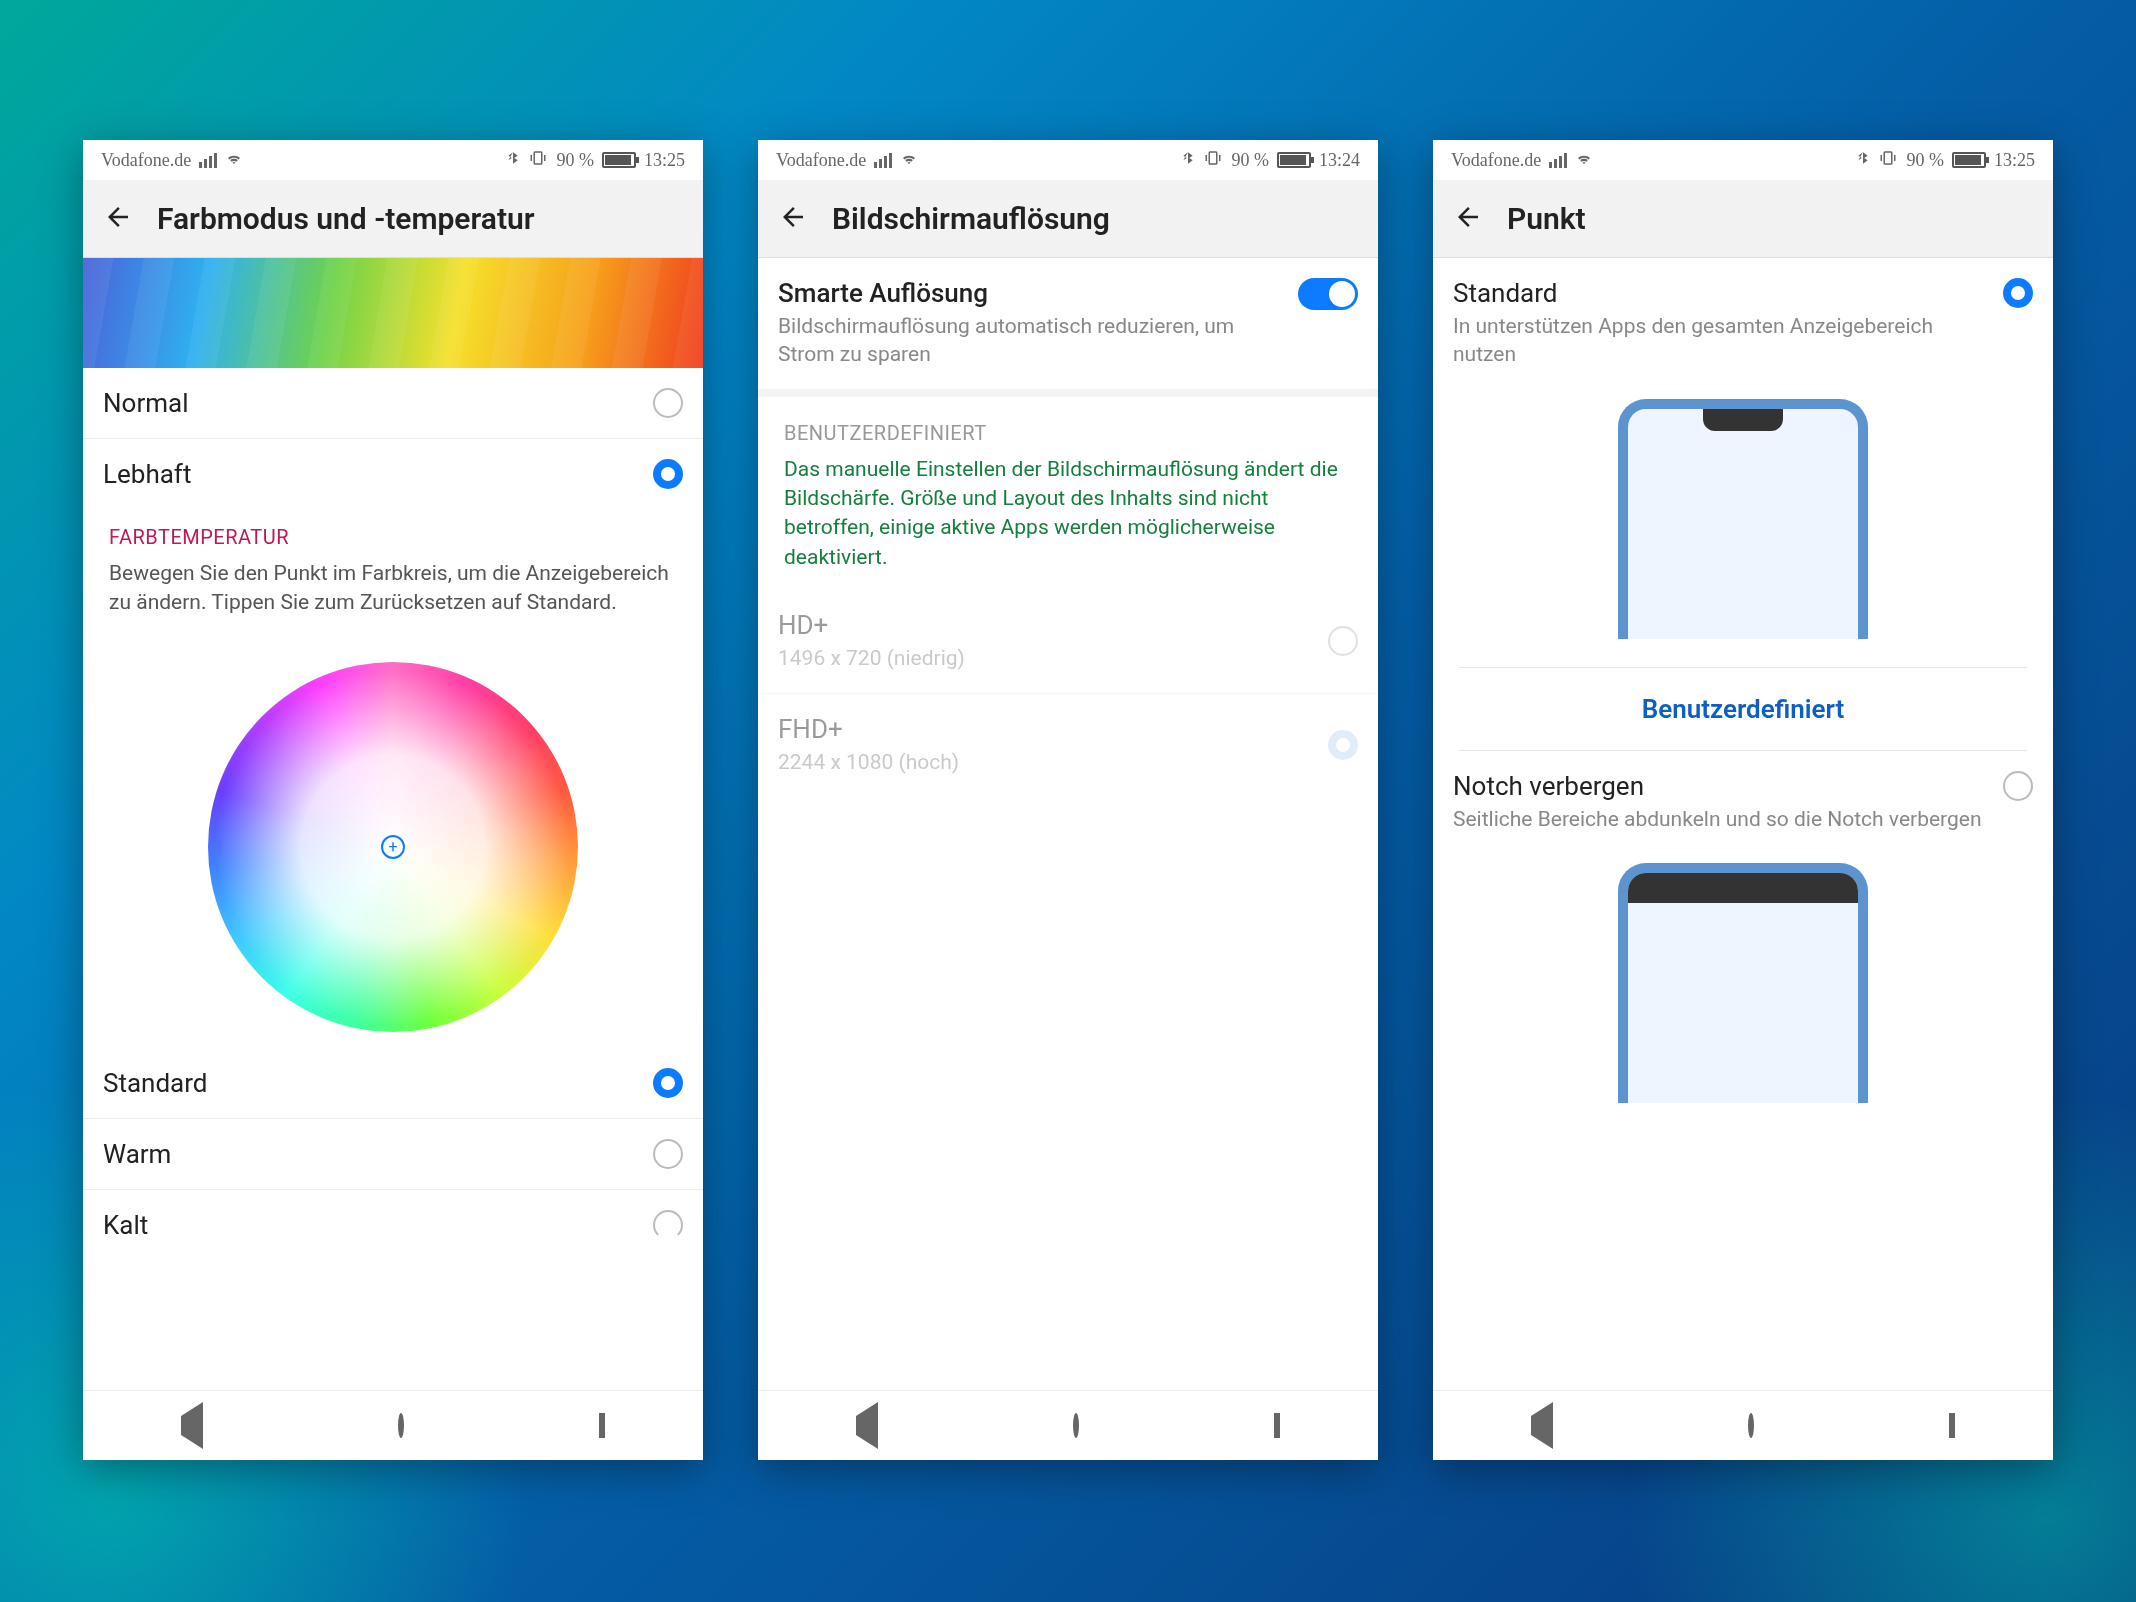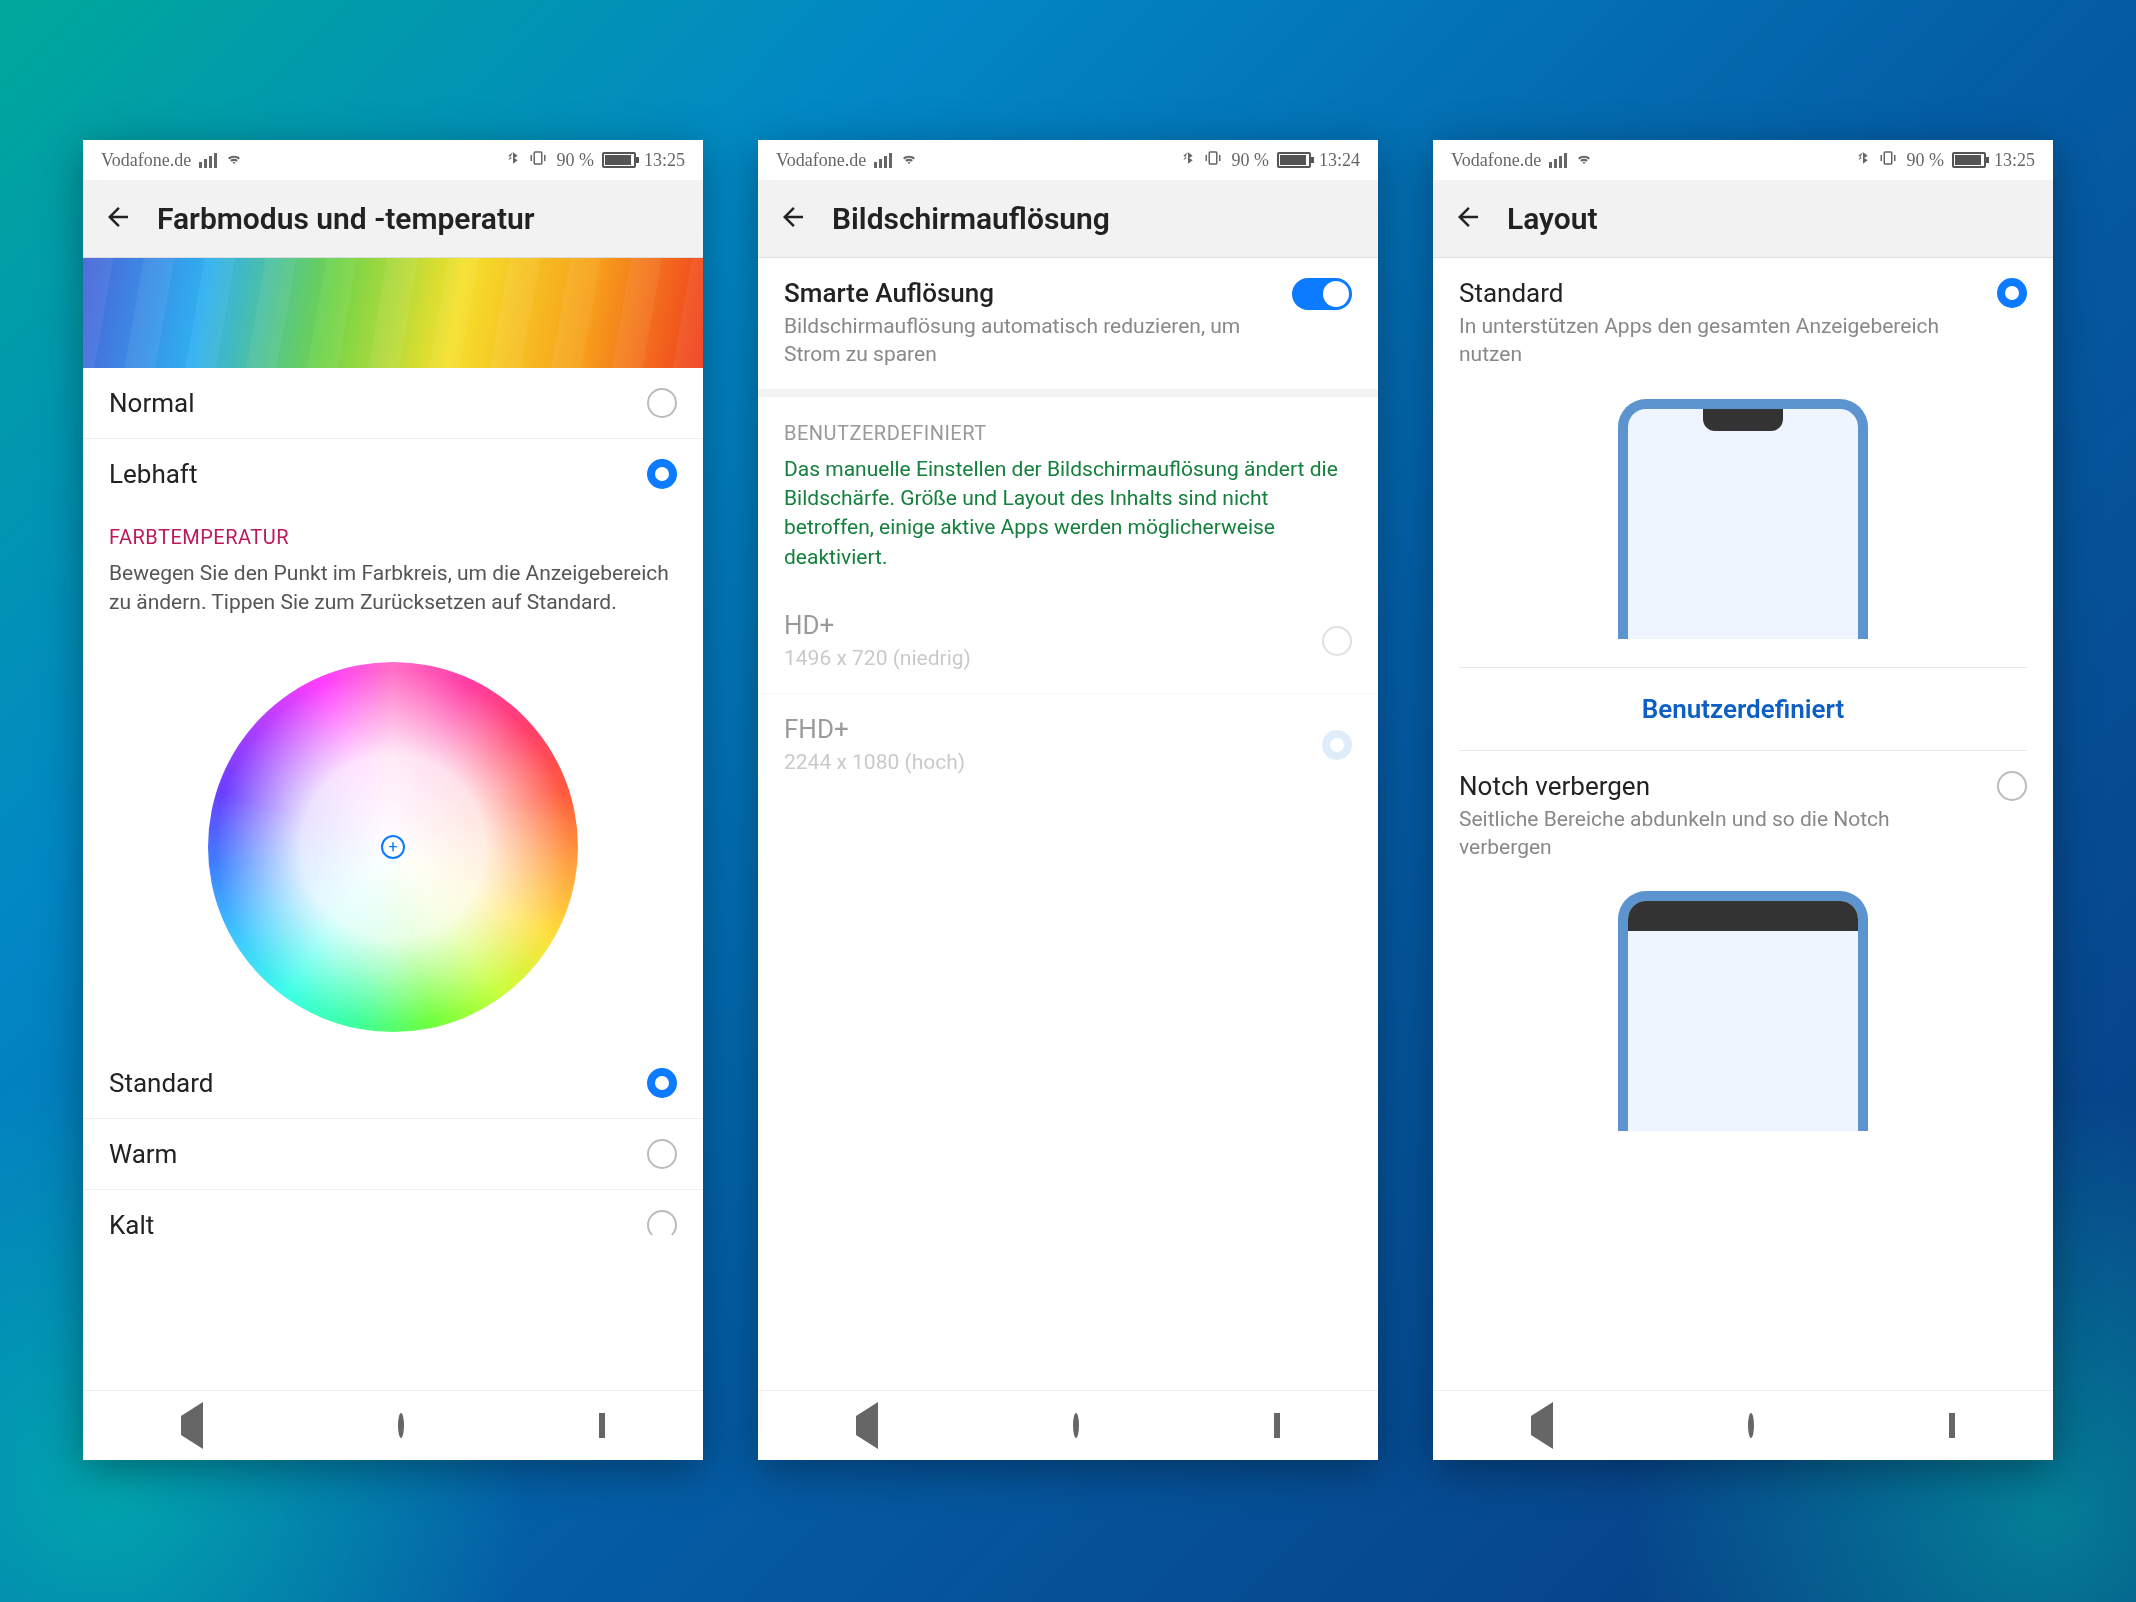--- a/index.html
+++ b/index.html
@@ -41,21 +41,21 @@
   .batt { display:inline-block; width:34px; height:16px; border:2px solid #555; border-radius:2px; position:relative; }
   .batt::after { content:""; position:absolute; right:-5px; top:3px; width:3px; height:6px; background:#555; }
   .batt .fill { position:absolute; left:1px; top:1px; bottom:1px; width:88%; background:#555; }
 
   .appbar { height:78px; background:#f2f2f2; display:flex; align-items:center; padding:0 20px; gap:24px; border-bottom:1px solid #ddd; }
   .back-icon svg { width:30px; height:30px; }
   .appbar-title { font-size:30px; font-weight:600; color:#222; }
 
   .content { flex:1; overflow:hidden; background:#fff; display:flex; flex-direction:column; }
 
-  .row { display:flex; align-items:center; justify-content:space-between; padding:20px 26px; }
+  .row { display:flex; align-items:center; justify-content:space-between; padding:20px 20px; }
   .row.bordered { border-bottom:1px solid #eee; }
   .row .txt { font-size:26px; color:#222; }
   .row .sub { font-size:21px; color:#888; margin-top:4px; line-height:1.35; }
   .col { display:flex; flex-direction:column; flex:1; padding-right:20px; }
 
   .radio { width:30px; height:30px; border-radius:50%; border:2px solid #bbb; flex-shrink:0; }
   .radio.sel { border:8px solid #0d7bff; }
   .radio.sel-faded { border:8px solid #b7d6f5; }
 
   .toggle { width:60px; height:32px; background:#0d7bff; border-radius:16px; position:relative; flex-shrink:0; }
@@ -317,21 +317,21 @@
       <span>13:25</span>
     </div>
   </div>
 
   <div class="appbar">
     <span class="back-icon">
       <svg viewBox="0 0 24 24">
             <path d="M20 11H7.8l5.6-5.6L12 4l-8 8 8 8 1.4-1.4L7.8 13H20z" fill="#222"></path>
           </svg>
     </span>
-    <span class="appbar-title">Layout</span>
+    <span class="appbar-title">Punkt</span>
   </div>
 
   <div class="content">
     <div class="row" style="align-items:flex-start">
       <div class="col">
         <span class="txt">Standard</span>
         <span class="sub">In unterstützen Apps den gesamten Anzeigebereich nutzen</span>
       </div>
       <span class="radio sel"></span>
     </div>

